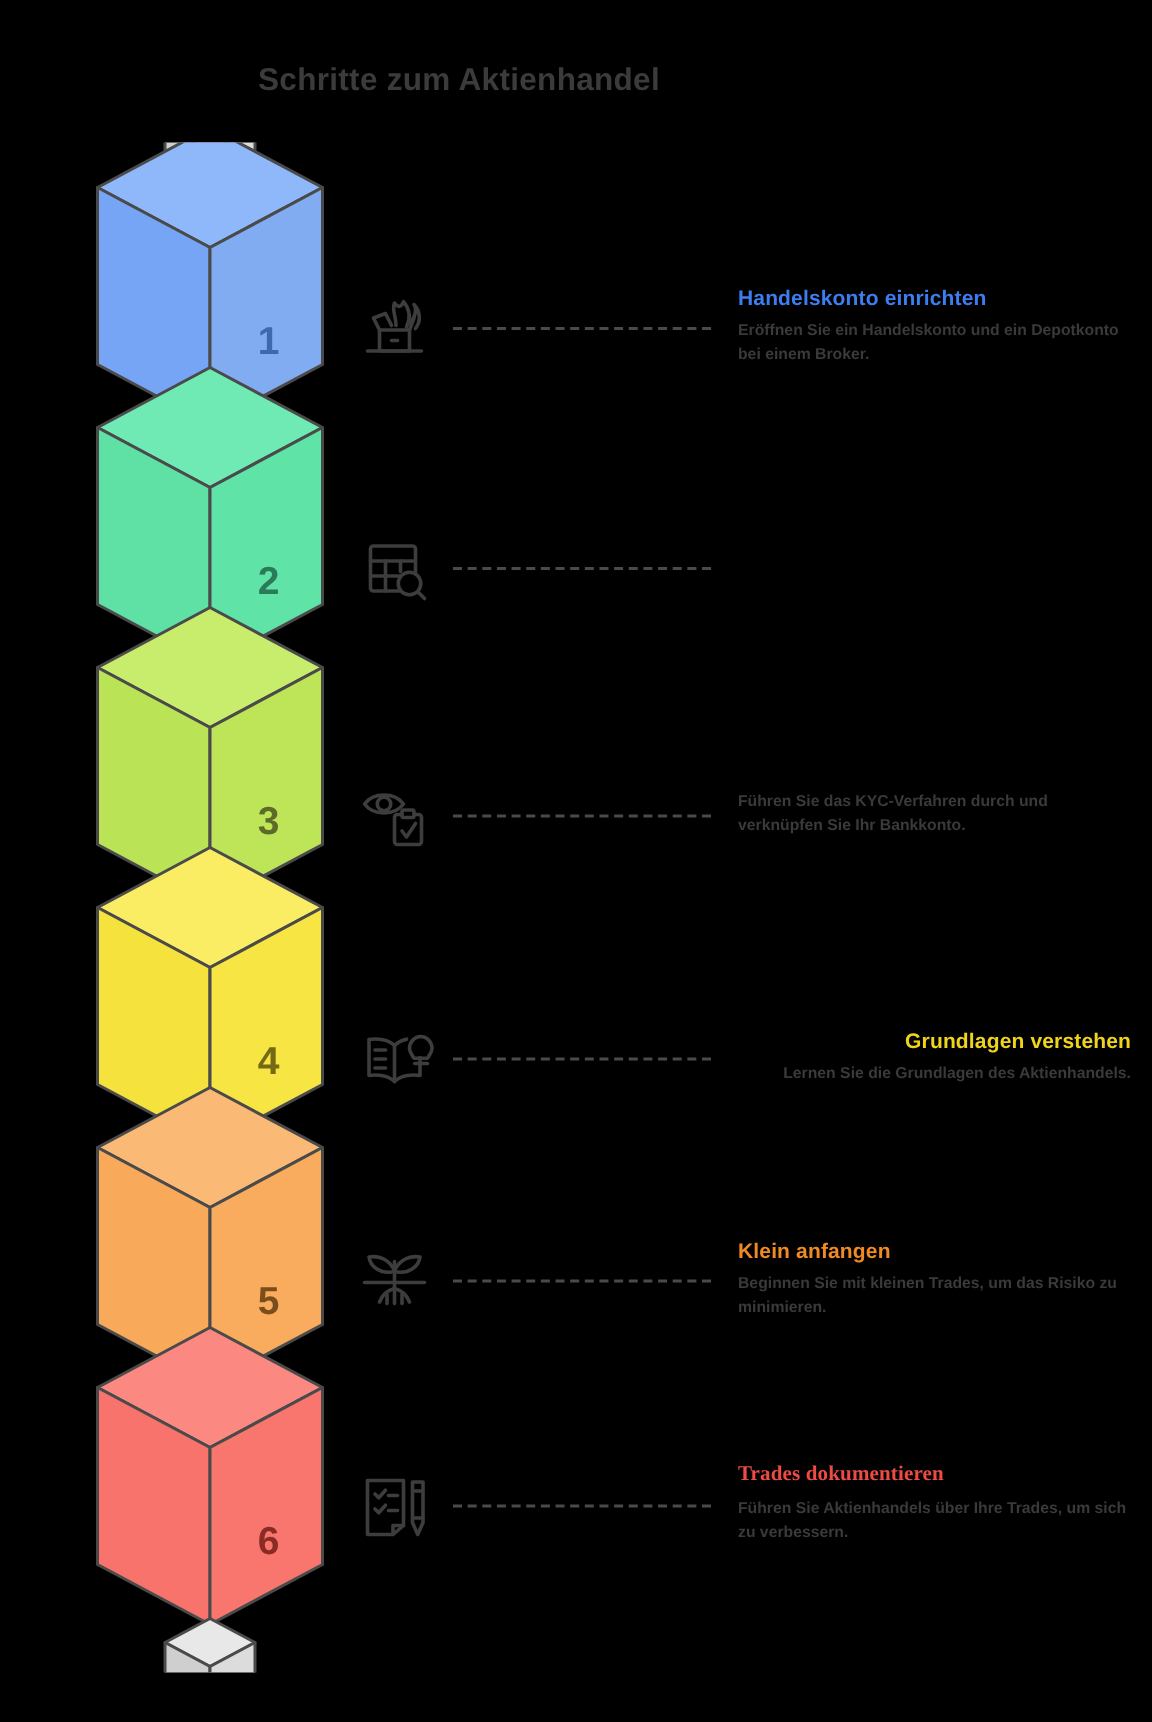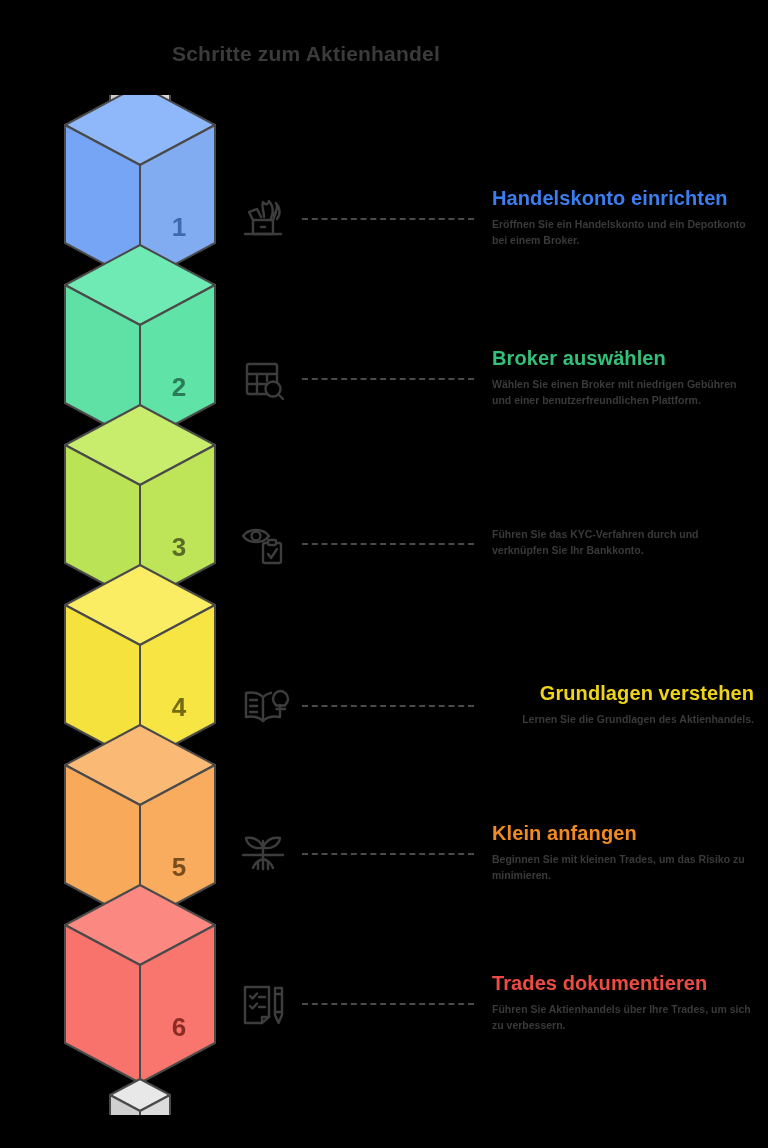--- a/index.html
+++ b/index.html
@@ -61,21 +61,21 @@
     border-top: 2px dashed #4a4a4a;
   }
   .step-text {
     position: absolute;
     left: 262px;
     top: 50%;
     transform: translateY(-50%);
     width: 262px;
   }
   .step-heading {
-    font-size: 20px;
+    font-size: 14px;
     font-weight: bold;
     margin-bottom: 7px;
     letter-spacing: 0.1px;
   }
   .step-desc {
     font-size: 10.5px;
     line-height: 1.52;
     color: #3a3a3a;
     font-weight: bold;
   }
@@ -195,24 +195,20 @@
         <rect x="12" y="14" width="30" height="30" rx="2"></rect>
         <path d="M12 24 H42"></path>
         <path d="M12 34 H34"></path>
         <path d="M22 24 V44"></path>
         <path d="M32 24 V31"></path>
         <circle cx="38" cy="39" r="7.5" fill="#000000"></circle>
         <path d="M43.5 44.5 L48 49"></path>
       </svg>
     </div>
     <div class="dotted-line"></div>
-    <div class="step-text">
-      <div class="step-heading" style="color: rgb(51, 192, 122);">Broker auswählen</div>
-      <div class="step-desc">Wählen Sie einen Broker mit niedrigen Gebühren und einer benutzerfreundlichen Plattform.</div>
-    </div>
   </div>
 
   <div class="step-row" style="top:483px;">
     <div class="step-icon">
       <svg viewBox="0 0 56 56" fill="none" stroke="#3d3d3d" stroke-width="2.4" stroke-linecap="round" stroke-linejoin="round">
         <path d="M8 21 C14 13 28 13 34 21 C28 29 14 29 8 21 Z"></path>
         <circle cx="21" cy="21" r="4.5"></circle>
         <rect x="28" y="28" width="18" height="20" rx="2" fill="#000000"></rect>
         <rect x="33" y="25" width="8" height="5" rx="1.2" fill="#000000"></rect>
         <path d="M33 39 L36 43 L42 34"></path>
@@ -275,18 +271,18 @@
         <path d="M24 22 H30"></path>
         <path d="M15 31 L17.5 33.5 L22 28.5"></path>
         <path d="M24 32 H30"></path>
         <path d="M40 13 H47 V40 L43.5 48 L40 40 Z"></path>
         <path d="M40 37 H47"></path>
         <path d="M40 19 H47"></path>
       </svg>
     </div>
     <div class="dotted-line"></div>
     <div class="step-text">
-      <div class="step-heading" style="color: rgb(238, 75, 68);">Trades dokumentieren</div>
+      <div class="step-heading" style="color: rgb(238, 75, 68); font-family: Liberation Serif, serif;">Trades dokumentieren</div>
       <div class="step-desc">Führen Sie Aktienhandels über Ihre Trades, um sich zu verbessern.</div>
     </div>
   </div>
 
 </div>
 
 </body></html>

